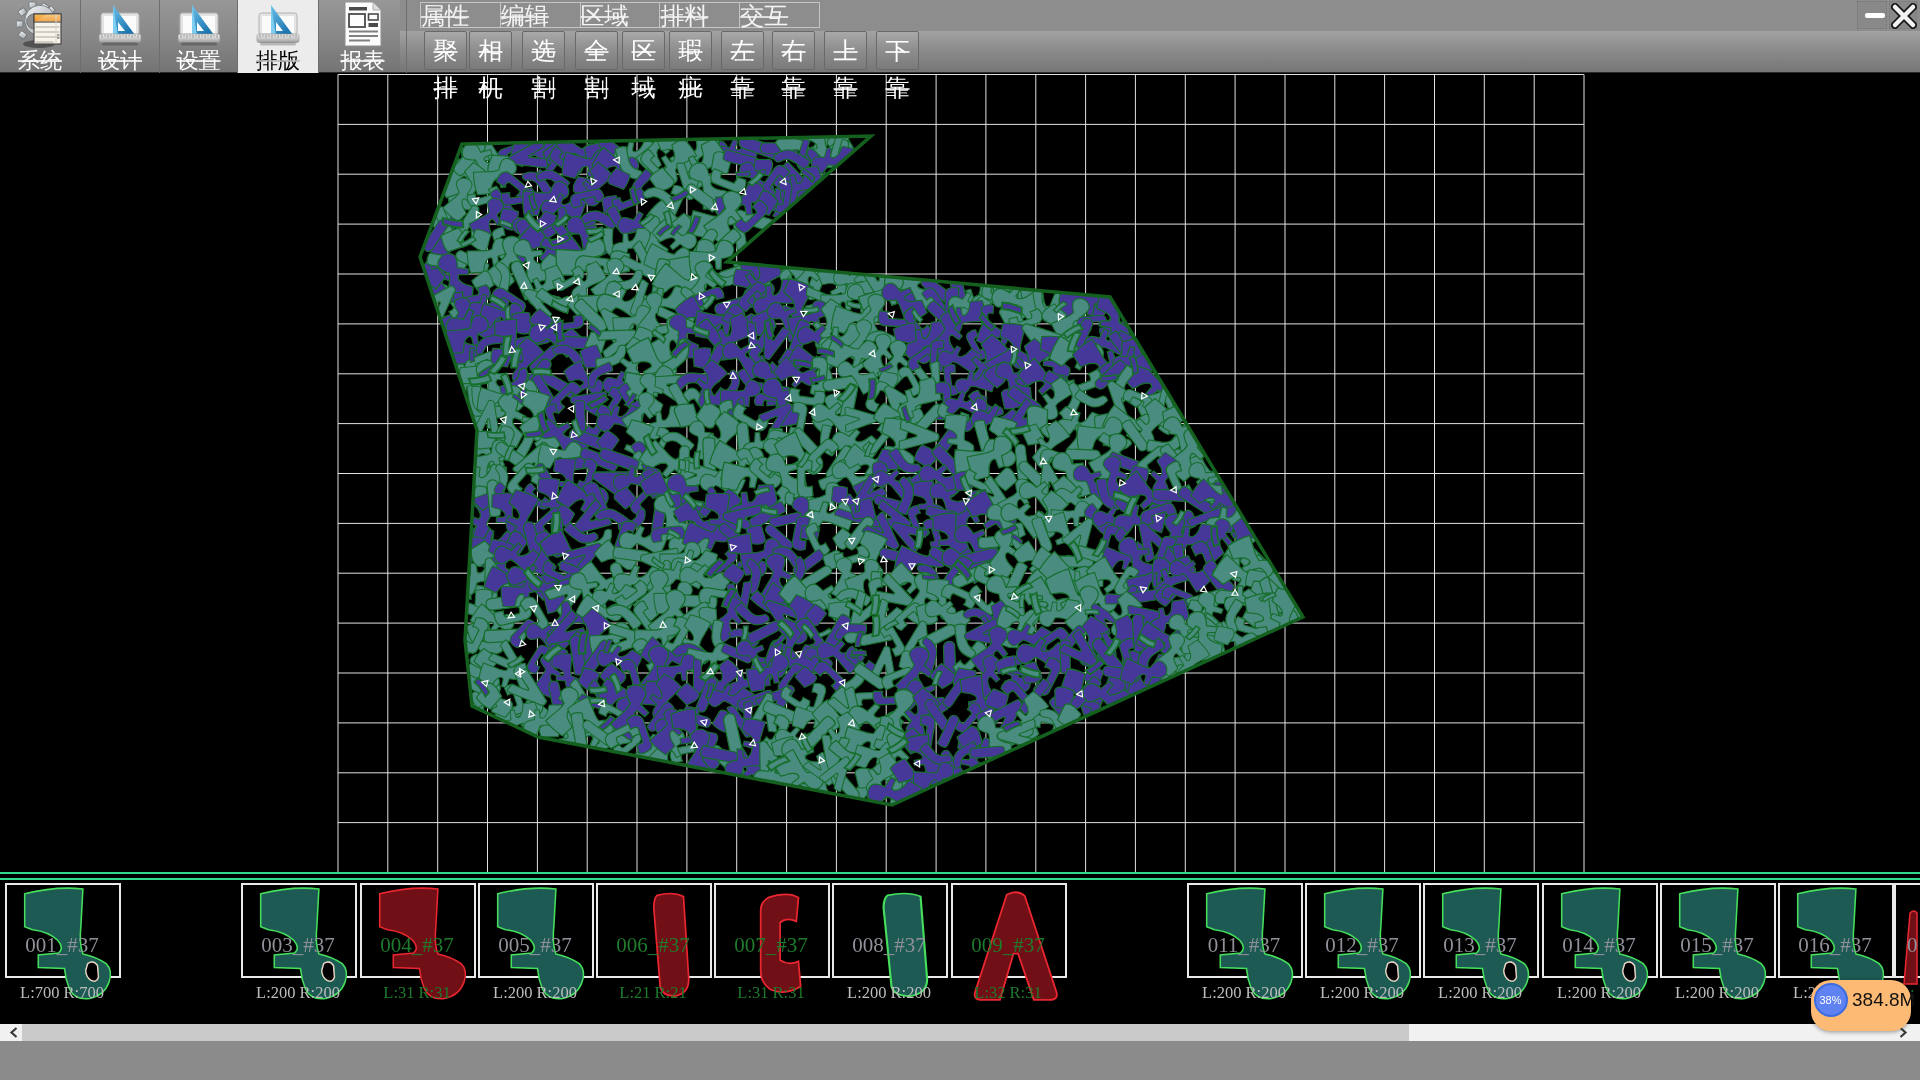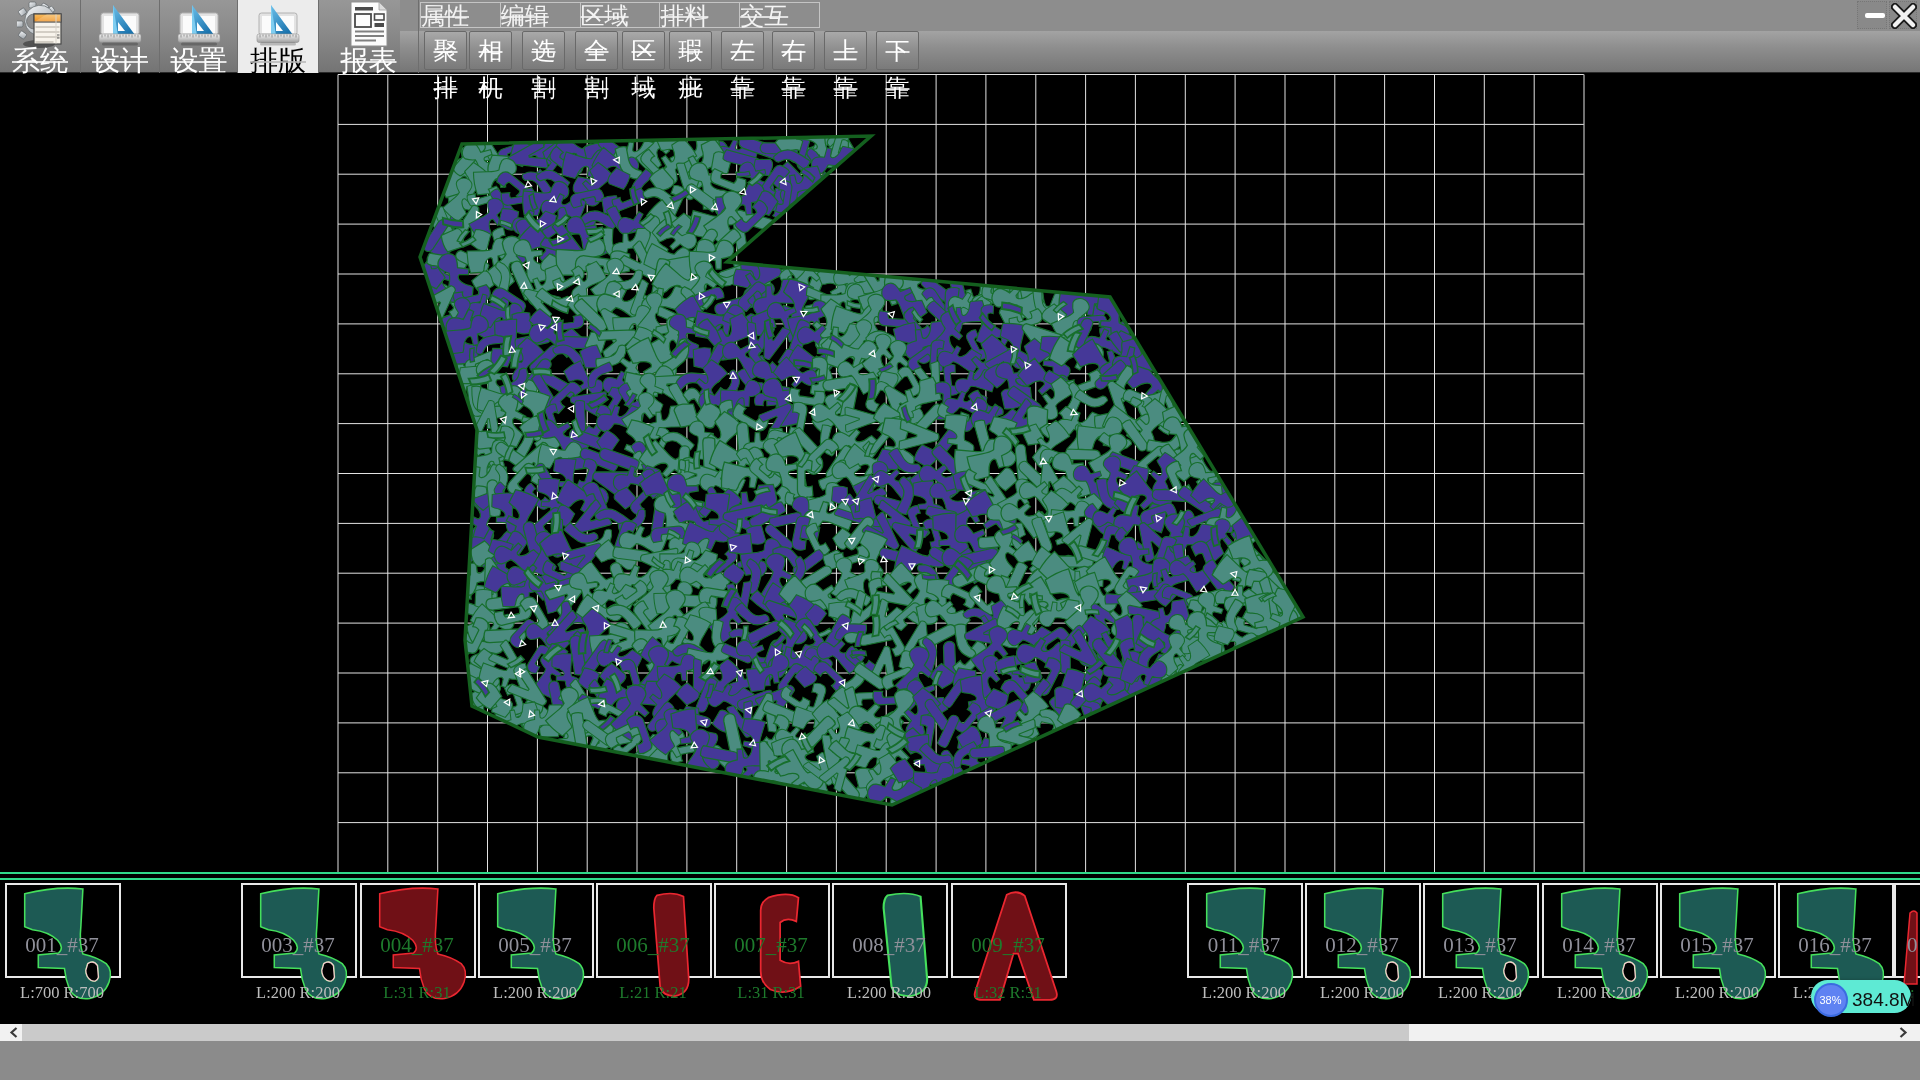--- a/index.html
+++ b/index.html
@@ -1,32 +1,32 @@
 <!DOCTYPE html>
 <html><head><meta charset="utf-8"><style>
 *{margin:0;padding:0;box-sizing:border-box}
 body{width:1920px;height:1080px;background:#000;overflow:hidden;position:relative;font-family:"Liberation Sans",sans-serif}
 .toolbar{position:absolute;left:0;top:0;width:1920px;height:73px;background:linear-gradient(180deg,#979797,#8a8a8a 45%,#747474);border-bottom:1px solid #2a2a2a}
 .bigbtn{position:absolute;top:0;height:73px;border-right:1px solid #6e6e6e;text-align:center}
 .bigbtn.sel{background:#ececec}
 .bicon{margin-top:1px;height:48px}
-.blab{color:#fff;font-size:28px;line-height:23px;text-decoration:line-through;text-decoration-thickness:2px;text-decoration-color:#ffffffcc}
+.blab{color:#fff;font-size:22px;line-height:23px;text-decoration:line-through;text-decoration-thickness:2px;text-decoration-color:#ffffffcc}
 .sel .blab{color:#000000;text-decoration-color:#b8b8b8cc}
 .tabstrip{position:absolute;left:420px;top:2px;width:400px;height:26px;border:1px solid #c4c4c4;display:flex}
 .tab{flex:1;border-right:1px solid #c4c4c4;color:#f4f4f4;font-size:24px;text-align:left;line-height:25px;text-decoration:line-through;text-decoration-thickness:2px;text-decoration-color:#f4f4f4cc}
 .tab:last-child{border-right:none}
 .tb2{position:absolute;top:31px;width:43px;height:39px;background:linear-gradient(180deg,#a9a9a9,#8f8f8f 45%,#7a7a7a);border:1px solid #696969;border-radius:2px;color:#fff;font-size:24px;text-align:center;line-height:37px;text-decoration:line-through;text-decoration-thickness:2px;text-decoration-color:#ffffffcc}
 .winmin{position:absolute;left:1865px;top:13px;width:20px;height:5px;background:#fff;border-radius:2px}
 .greenline{position:absolute;left:0;width:1920px;background:#2fd98a}
 .thumbs{position:absolute;left:0;top:881px;width:1920px;height:125px;background:#000}
 .cell{position:absolute;top:2px;width:116px;height:95px;border:2px solid #e9e9e9;background:#000}
 .sbar{position:absolute;left:0;top:1024px;width:1920px;height:17px;background:#f1f1f1}
 .sthumb{position:absolute;left:22px;top:0;width:1387px;height:17px;background:#cacaca}
 .bbar{position:absolute;left:0;top:1041px;width:1920px;height:39px;background:#8b8b8b}
-.pill{position:absolute;left:1811px;top:980px;width:100px;height:33px;background:#5eead4;border-radius:20px;box-shadow:0 1px 4px #0006}
+.pill{position:absolute;left:1811px;top:980px;width:100px;height:51px;background:#fdba74;border-radius:20px;box-shadow:0 1px 4px #0006}
 .pcirc{position:absolute;left:2.5px;top:2.5px;width:34px;height:34px;border-radius:50%;background:#5f82f2;border:2px solid #3b6be0;color:#fff;font-size:11px;text-align:center;line-height:31px}
 .ptxt{position:absolute;left:41px;top:0;width:56px;height:39px;color:#111;font-size:19px;line-height:39px;text-align:right}
 </style></head><body>
 <svg width="1920" height="801" viewBox="0 73 1920 801" style="position:absolute;left:0;top:73px">
     <path d="M338.0,74.5V872.5M387.8,74.5V872.5M437.7,74.5V872.5M487.5,74.5V872.5M537.4,74.5V872.5M587.2,74.5V872.5M637.0,74.5V872.5M686.9,74.5V872.5M736.7,74.5V872.5M786.6,74.5V872.5M836.4,74.5V872.5M886.2,74.5V872.5M936.1,74.5V872.5M985.9,74.5V872.5M1035.8,74.5V872.5M1085.6,74.5V872.5M1135.4,74.5V872.5M1185.3,74.5V872.5M1235.1,74.5V872.5M1285.0,74.5V872.5M1334.8,74.5V872.5M1384.6,74.5V872.5M1434.5,74.5V872.5M1484.3,74.5V872.5M1534.2,74.5V872.5M1584.0,74.5V872.5M338,74.5H1583.8M338,124.4H1583.8M338,174.2H1583.8M338,224.1H1583.8M338,274.0H1583.8M338,323.9H1583.8M338,373.8H1583.8M338,423.6H1583.8M338,473.5H1583.8M338,523.4H1583.8M338,573.2H1583.8M338,623.1H1583.8M338,673.0H1583.8M338,722.9H1583.8M338,772.8H1583.8M338,822.6H1583.8M338,872.5H1583.8" stroke="#e2e2e2" stroke-width="1" fill="none"></path>
     <defs>
       <path id="b" d="M10,8 Q42,0 70,3 L68,40 Q66,60 70,70 Q84,73 94,80 Q101,87 97,99 Q92,113 77,116 Q62,118 56,106 Q52,96 51,85 L24,84 L24,71 L45,69 Q51,64 44,56 Q35,47 18,45 L10,42 Z"></path>
       <path id="s" d="M33,6 Q48,2 58,7 L63,85 Q63,99 50,101 Q38,101 36,92 L30,18 Q30,9 33,6 Z"></path>
       <path id="c" d="M28,8 Q46,2 56,8 L54,30 Q45,26 39,31 L39,66 Q47,71 56,67 L58,90 Q44,99 30,93 Q21,87 21,76 L21,20 Q21,12 28,8 Z"></path>
       <path id="a" d="M44,6 Q53,1 60,7 L88,92 Q90,99 82,99 L68,99 L54,58 L50,58 L38,99 L22,99 Q14,99 16,92 Z"></path>
@@ -1522,21 +1522,21 @@
 <rect x="6" y="15" width="32" height="17" fill="#fbfbfb"></rect>
 <path d="M15,4 L37,34 L15,34 Z" fill="url(#bl)"></path>
 <path d="M15,4 L15,34 L20,34 Z" fill="#7fcdf0"></path>
 <path d="M20,21 L27,30 L20,30 Z" fill="#fff"></path>
 <rect x="1" y="33" width="42" height="8.5" rx="2" fill="url(#rl)" stroke="#909090" stroke-width="0.6"></rect>
 <path d="M4,33.5v3M7,33.5v2M10,33.5v3M13,33.5v2M16,33.5v3M19,33.5v2M22,33.5v3M25,33.5v2M28,33.5v3M31,33.5v2M34,33.5v3M37,33.5v2M40,33.5v3" stroke="#7d7d7d" stroke-width="0.8"></path>
 <rect x="4" y="41.5" width="36" height="3" rx="1.5" fill="#00000038"></rect>
 </svg></div>
       <div class="blab">排版</div>
     </div>
-    <div class="bigbtn" style="left:319px;width:100px">
+    <div class="bigbtn" style="left:319px;width:88px">
       <div class="bicon"><svg width="44" height="46" viewBox="0 0 44 46">
 <path d="M4,1 L32,1 L40,9 L40,45 L4,45 Z" fill="#fcfcfc" stroke="#8f8f8f"></path>
 <path d="M32,1 L32,9 L40,9 Z" fill="#dcdcdc" stroke="#9f9f9f" stroke-width="0.8"></path>
 <rect x="8" y="6" width="18" height="3.5" fill="#4a4a4a"></rect>
 <rect x="8" y="13" width="16" height="13" fill="none" stroke="#4a4a4a" stroke-width="1.8"></rect>
 <rect x="27.5" y="13" width="9.5" height="6" fill="none" stroke="#4a4a4a" stroke-width="1.6"></rect>
 <rect x="27.5" y="22" width="9.5" height="4" fill="#4a4a4a"></rect>
 <path d="M8,30.5h29M8,35h29M8,39.5h21" stroke="#808080" stroke-width="2.2"></path>
 </svg></div>
       <div class="blab">报表</div>

